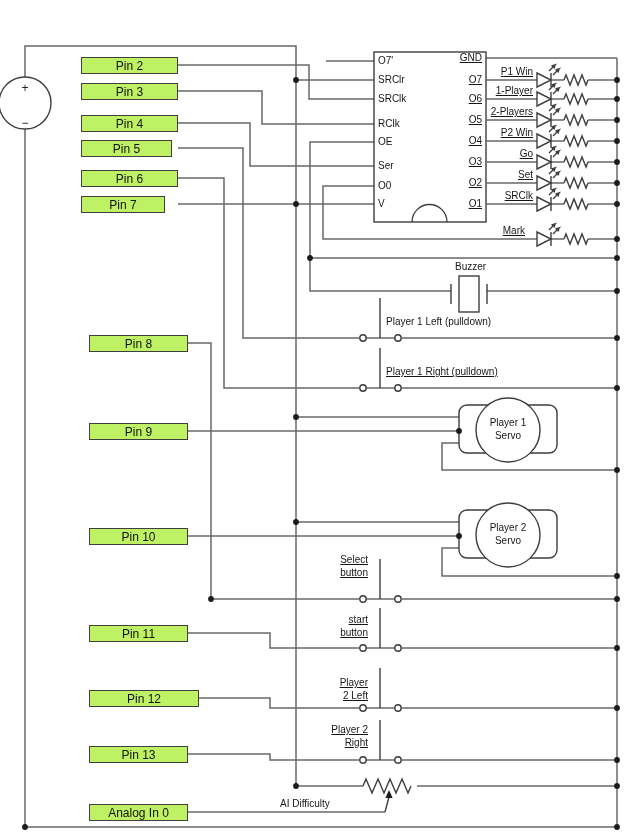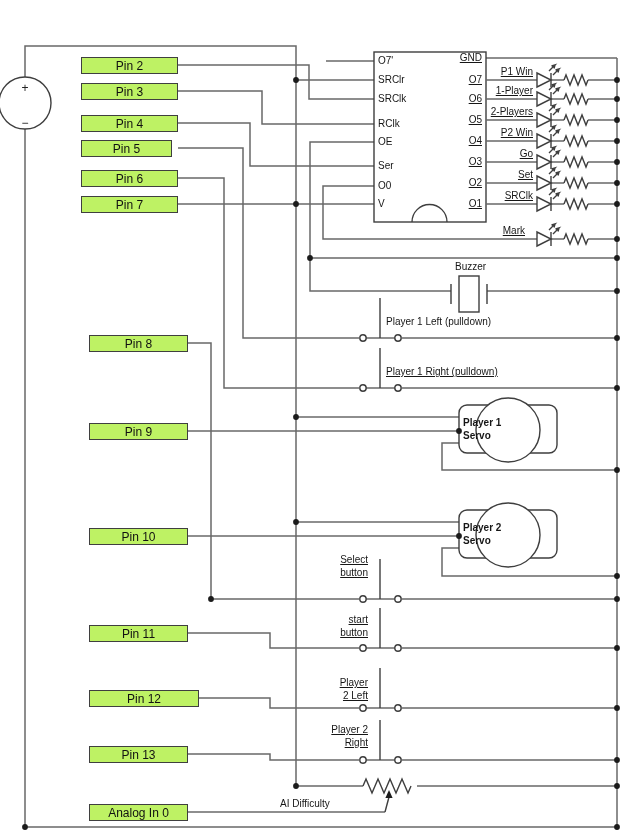--- a/index.html
+++ b/index.html
@@ -8,21 +8,21 @@
     font-family:"Liberation Sans", sans-serif;color:#111;
   }
   #stage svg{position:absolute;left:0;top:0;}
   .lbl{position:absolute;font-size:10px;line-height:12px;white-space:pre;color:#161616;}
   .title{position:absolute;font-size:15px;color:#000;}
   .pinbox{
     position:absolute;height:17px;box-sizing:border-box;border:1.4px solid #3f3f3f;
     display:flex;align-items:center;justify-content:center;font-size:12px;background:#bef264;
   }
   .right{text-align:right;text-decoration:underline;}
-  .center{font-weight:bold;}
+  .center{text-align:center;}
   .two{line-height:12.5px;}
   .w{stroke:#686868;stroke-width:1.5;fill:none;}
   .c{stroke:#3e3e3e;stroke-width:1.4;fill:none;}
   .cf{stroke:#3e3e3e;stroke-width:1.4;fill:#ffffff;}
   .j{fill:#1b1b1b;stroke:none;}
 </style>
 </head>
 <body>
 
 <div id="stage">
@@ -213,21 +213,21 @@
         <circle class="j" cx="617" cy="827" r="2.9"></circle>
   </g>
 </svg>
 
 
 <div class="pinbox" style="left:81px;top:57px;width:97px;">Pin 2</div>
 <div class="pinbox" style="left:81px;top:83px;width:97px;">Pin 3</div>
 <div class="pinbox" style="left:81px;top:115px;width:97px;">Pin 4</div>
 <div class="pinbox" style="left:81px;top:140px;width:91px;">Pin 5</div>
 <div class="pinbox" style="left:81px;top:170px;width:97px;">Pin 6</div>
-<div class="pinbox" style="left:81px;top:196px;width:97px;">Pin 7</div>
+<div class="pinbox" style="left:81px;top:196px;width:84px;">Pin 7</div>
 <div class="pinbox" style="left:89px;top:335px;width:99px;">Pin 8</div>
 <div class="pinbox" style="left:89px;top:423px;width:99px;">Pin 9</div>
 <div class="pinbox" style="left:89px;top:528px;width:99px;">Pin 10</div>
 <div class="pinbox" style="left:89px;top:625px;width:99px;">Pin 11</div>
 <div class="pinbox" style="left:89px;top:690px;width:110px;">Pin 12</div>
 <div class="pinbox" style="left:89px;top:746px;width:99px;">Pin 13</div>
 <div class="pinbox" style="left:89px;top:804px;width:99px;">Analog In 0</div>
 
 <div class="lbl" style="left:378px;top:55px;">O7'</div>
 <div class="lbl" style="left:378px;top:74px;">SRClr</div>

